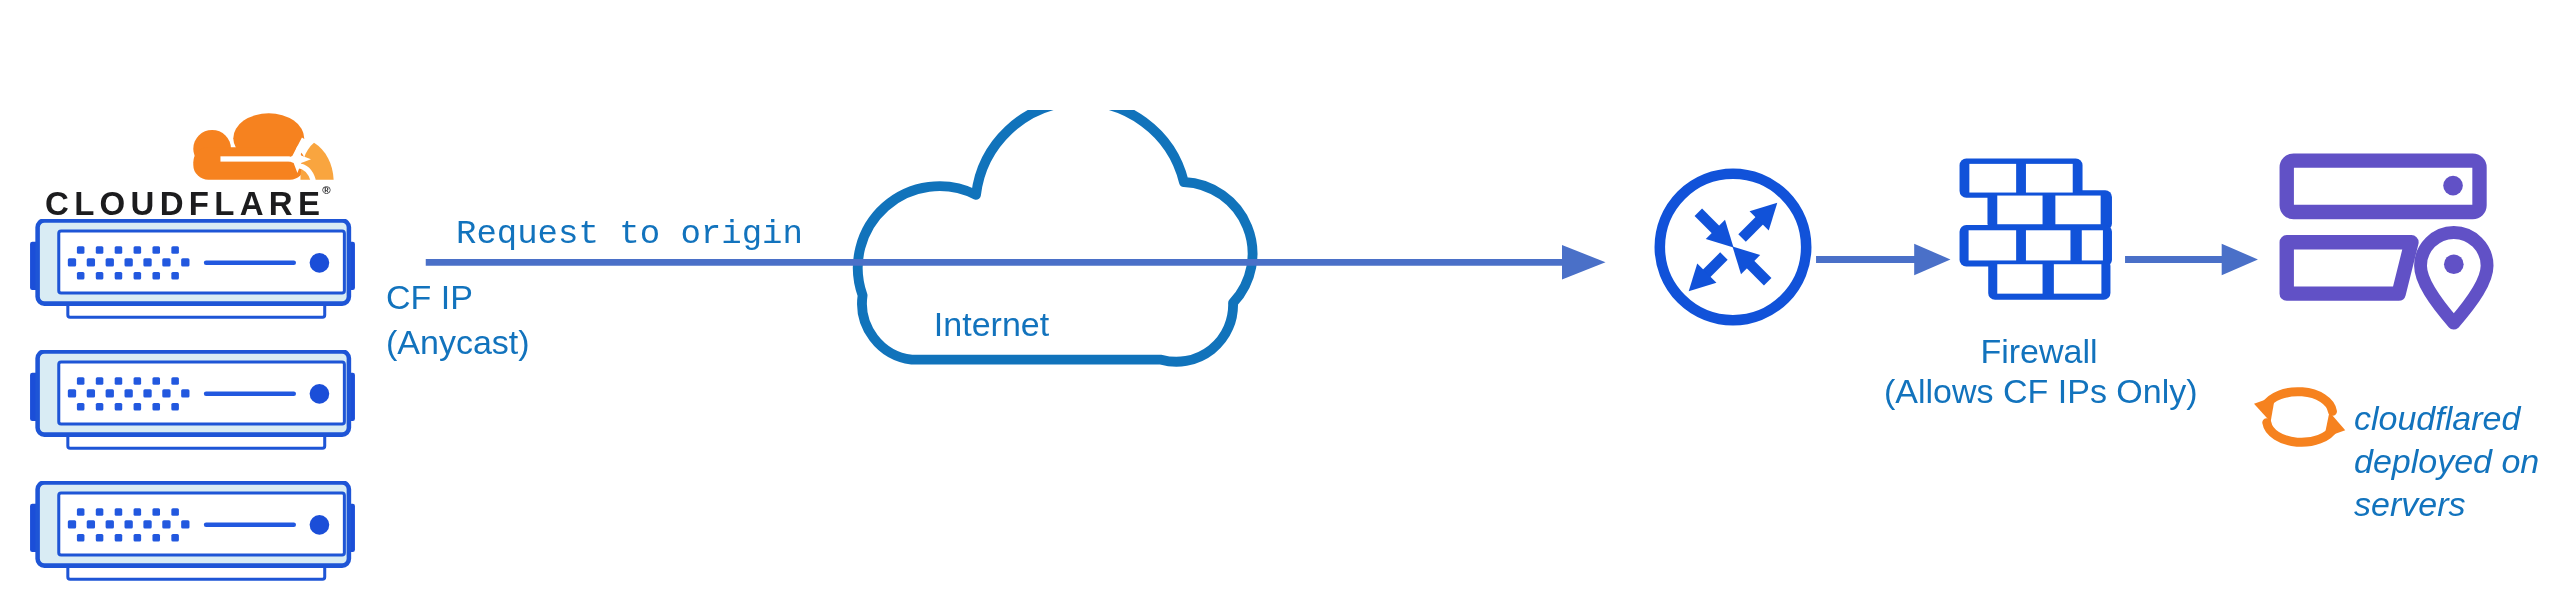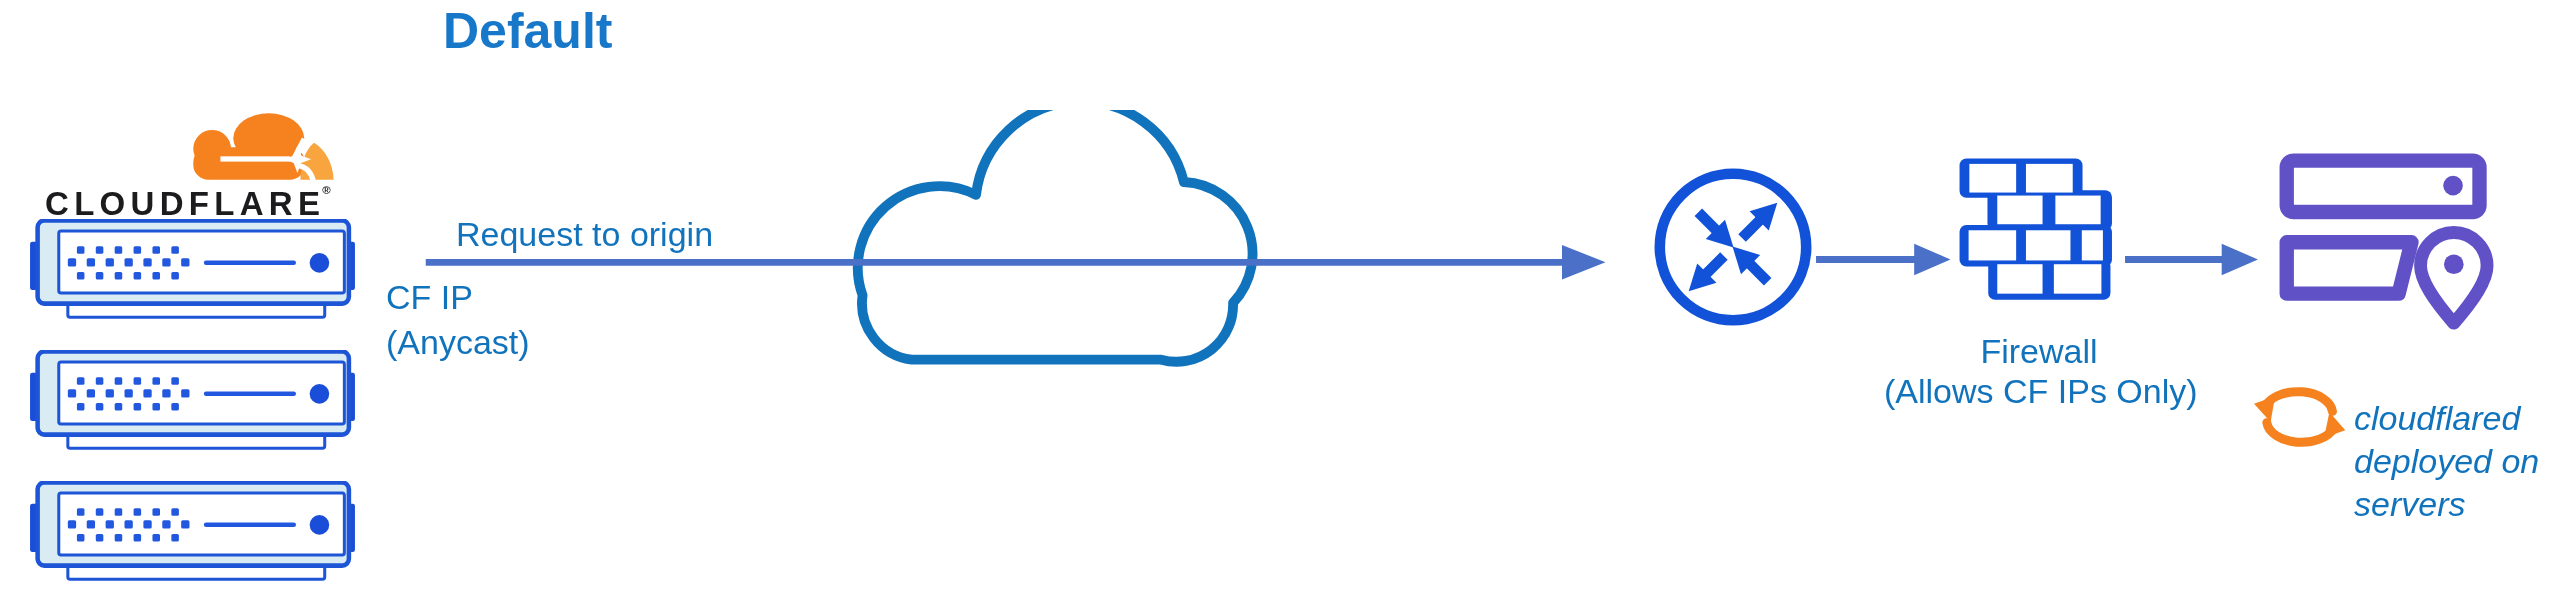--- a/index.html
+++ b/index.html
@@ -30,34 +30,33 @@
     letter-spacing:5.3px;
     color:#1c1c1e;
     white-space:nowrap;
   }
   #wordmark .reg{
     font-size:11.4px;
     letter-spacing:0;
     vertical-align:top;
     position:relative;top:-1.5px;left:-3px;
   }
-  #request-label{left:456px;top:213px;}
+  #request-label{left:456px;top:213px;font-family:Liberation Mono, monospace;}
   #cfip-label{left:386px;top:275px;line-height:45px;}
   #internet-label{left:878px;top:303px;width:227px;text-align:center;}
   #cpe-label{left:1555px;top:339px;}
   #firewall-label{left:1884px;top:331px;width:310px;text-align:center;line-height:40px;}
   #origin-label{left:2259px;top:334px;}
   #cloudflared-note{left:2354px;top:397px;line-height:43px;font-style:italic;}
 </style>
 </head>
 <body>
 
 <div id="canvas">
 
-  <div class="abs" id="title">Default</div>
 
   <svg class="abs" style="left:184px;top:102px;" width="174" height="83" viewBox="0 0 230 110">
     <circle cx="37" cy="62" r="25" fill="#f6821f"></circle>
     <ellipse cx="112" cy="48" rx="47" ry="33" fill="#f6821f"></ellipse>
     <rect x="12" y="60" width="148" height="43" rx="20" fill="#f6821f"></rect>
     <path d="M 154,103 C 154,82 160,64 172,54 C 188,64 197,82 198,103 Z" fill="#f9a53f"></path>
     <rect x="48" y="72" width="92" height="7" fill="#ffffff"></rect>
     <polygon points="142,74 150,77 164,52 156,47" fill="#ffffff"></polygon>
     <path d="M 150,84 Q 166,86 171,104" stroke="#ffffff" stroke-width="7" fill="none"></path>
     <polygon points="150,58 155,71 168,76 155,81 150,94 145,81 132,76 145,71" fill="#ffffff"></polygon>
@@ -179,20 +178,21 @@
     <polygon points="93,75 100,41 121,65" fill="#f6821f"></polygon>
   </svg>
 
   <div class="abs lbl" id="request-label">Request to origin</div>
 
   <div class="abs lbl" id="cfip-label">
     <div>CF IP</div>
     <div>(Anycast)</div>
   </div>
 
+  <div class="abs lbl" id="internet-label">Internet</div>
 
 
   <div class="abs lbl" id="firewall-label">
     <div>Firewall</div>
     <div>(Allows CF IPs Only)</div>
   </div>
 
 
   <div class="abs lbl" id="cloudflared-note">
     <div>cloudflared</div>

